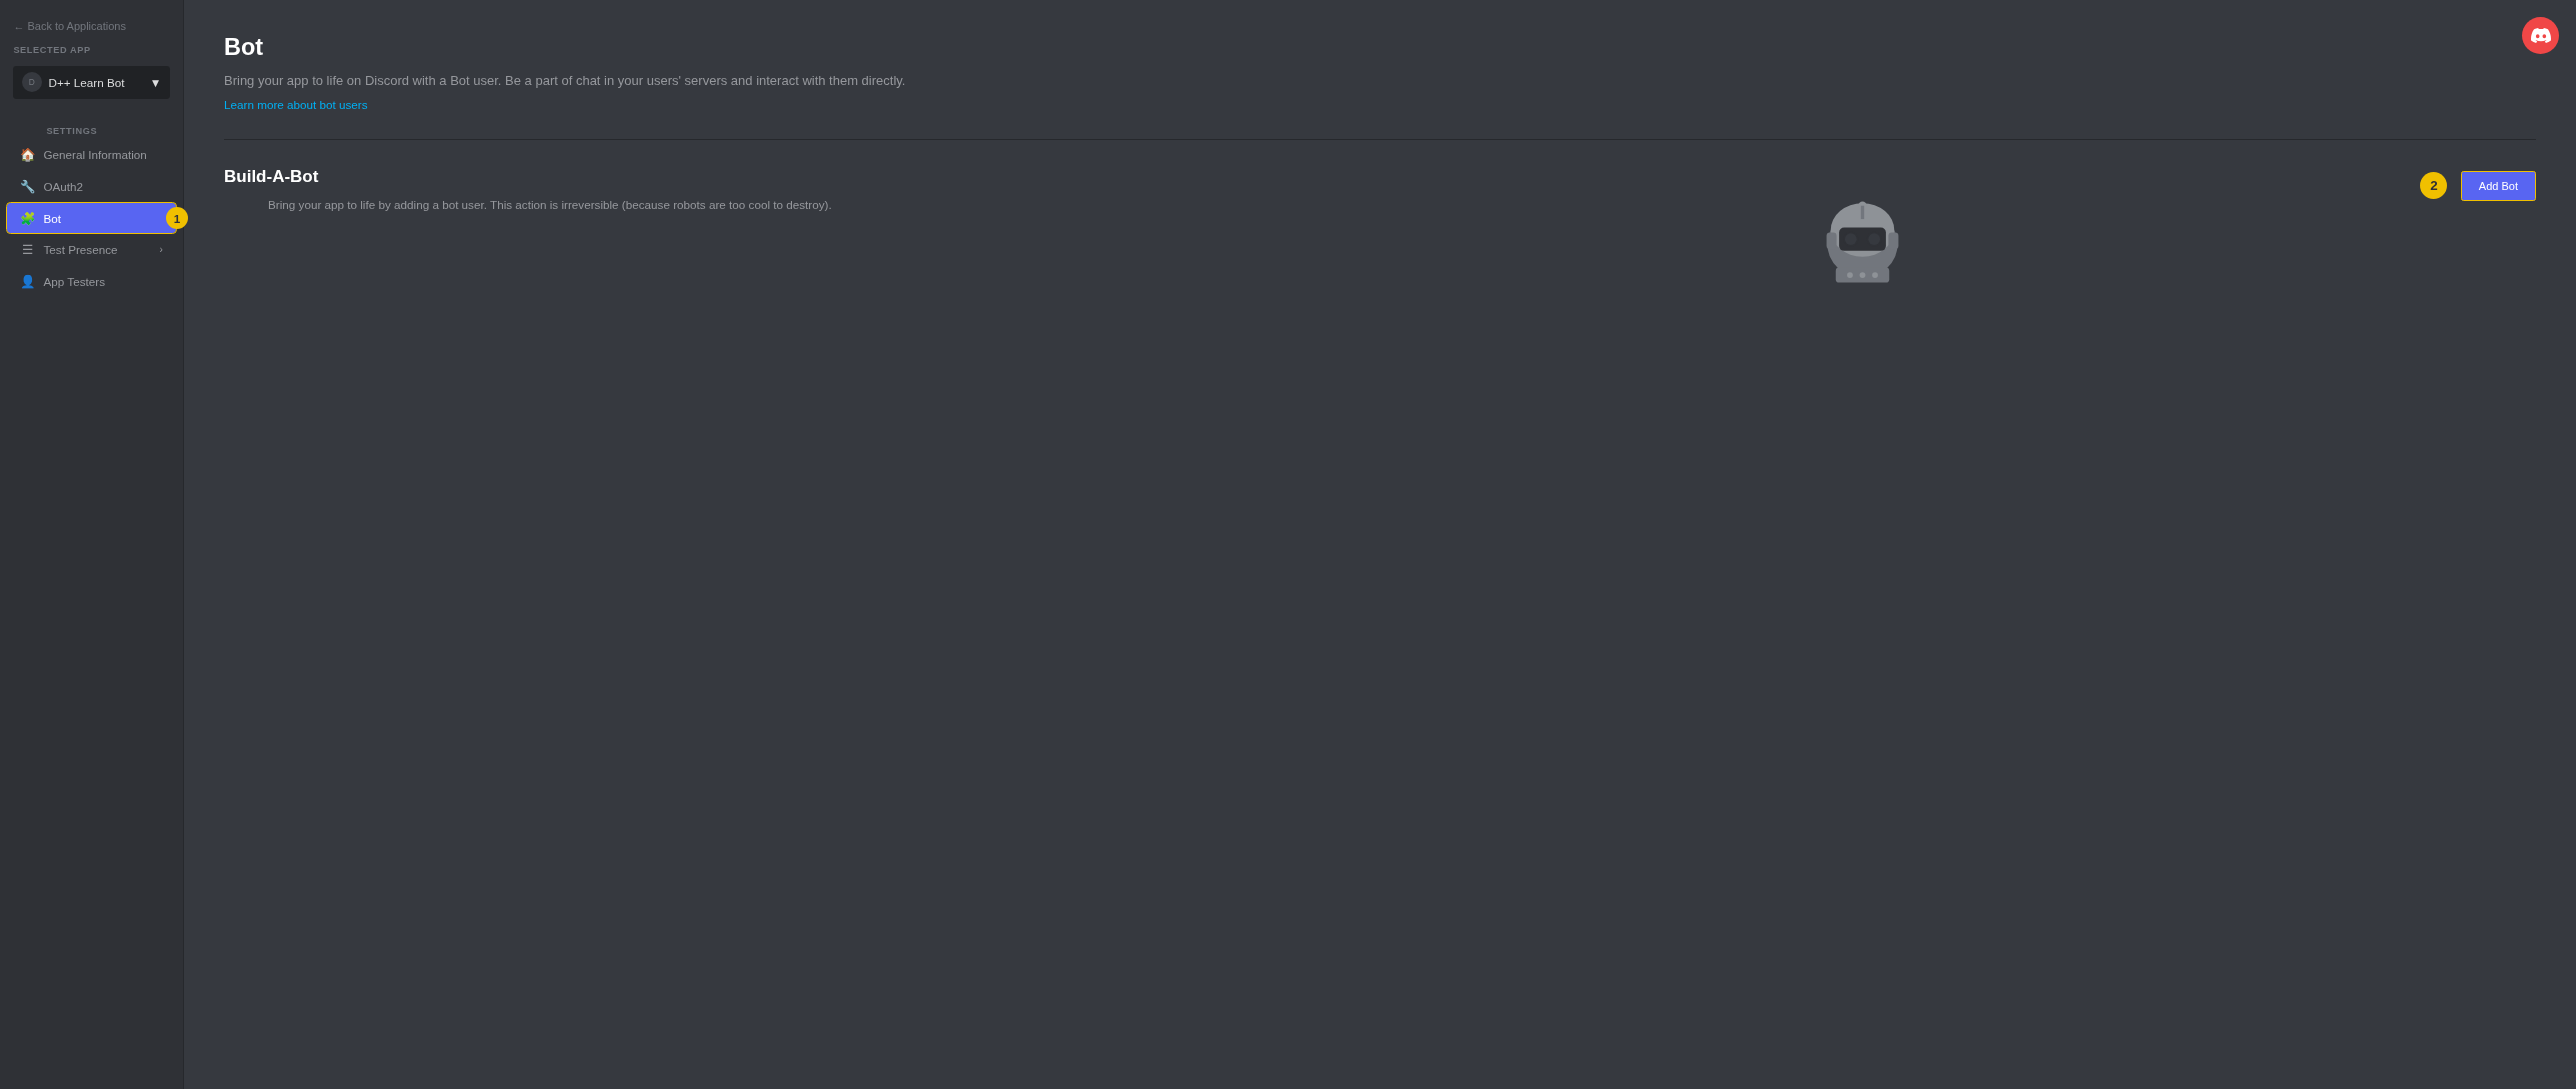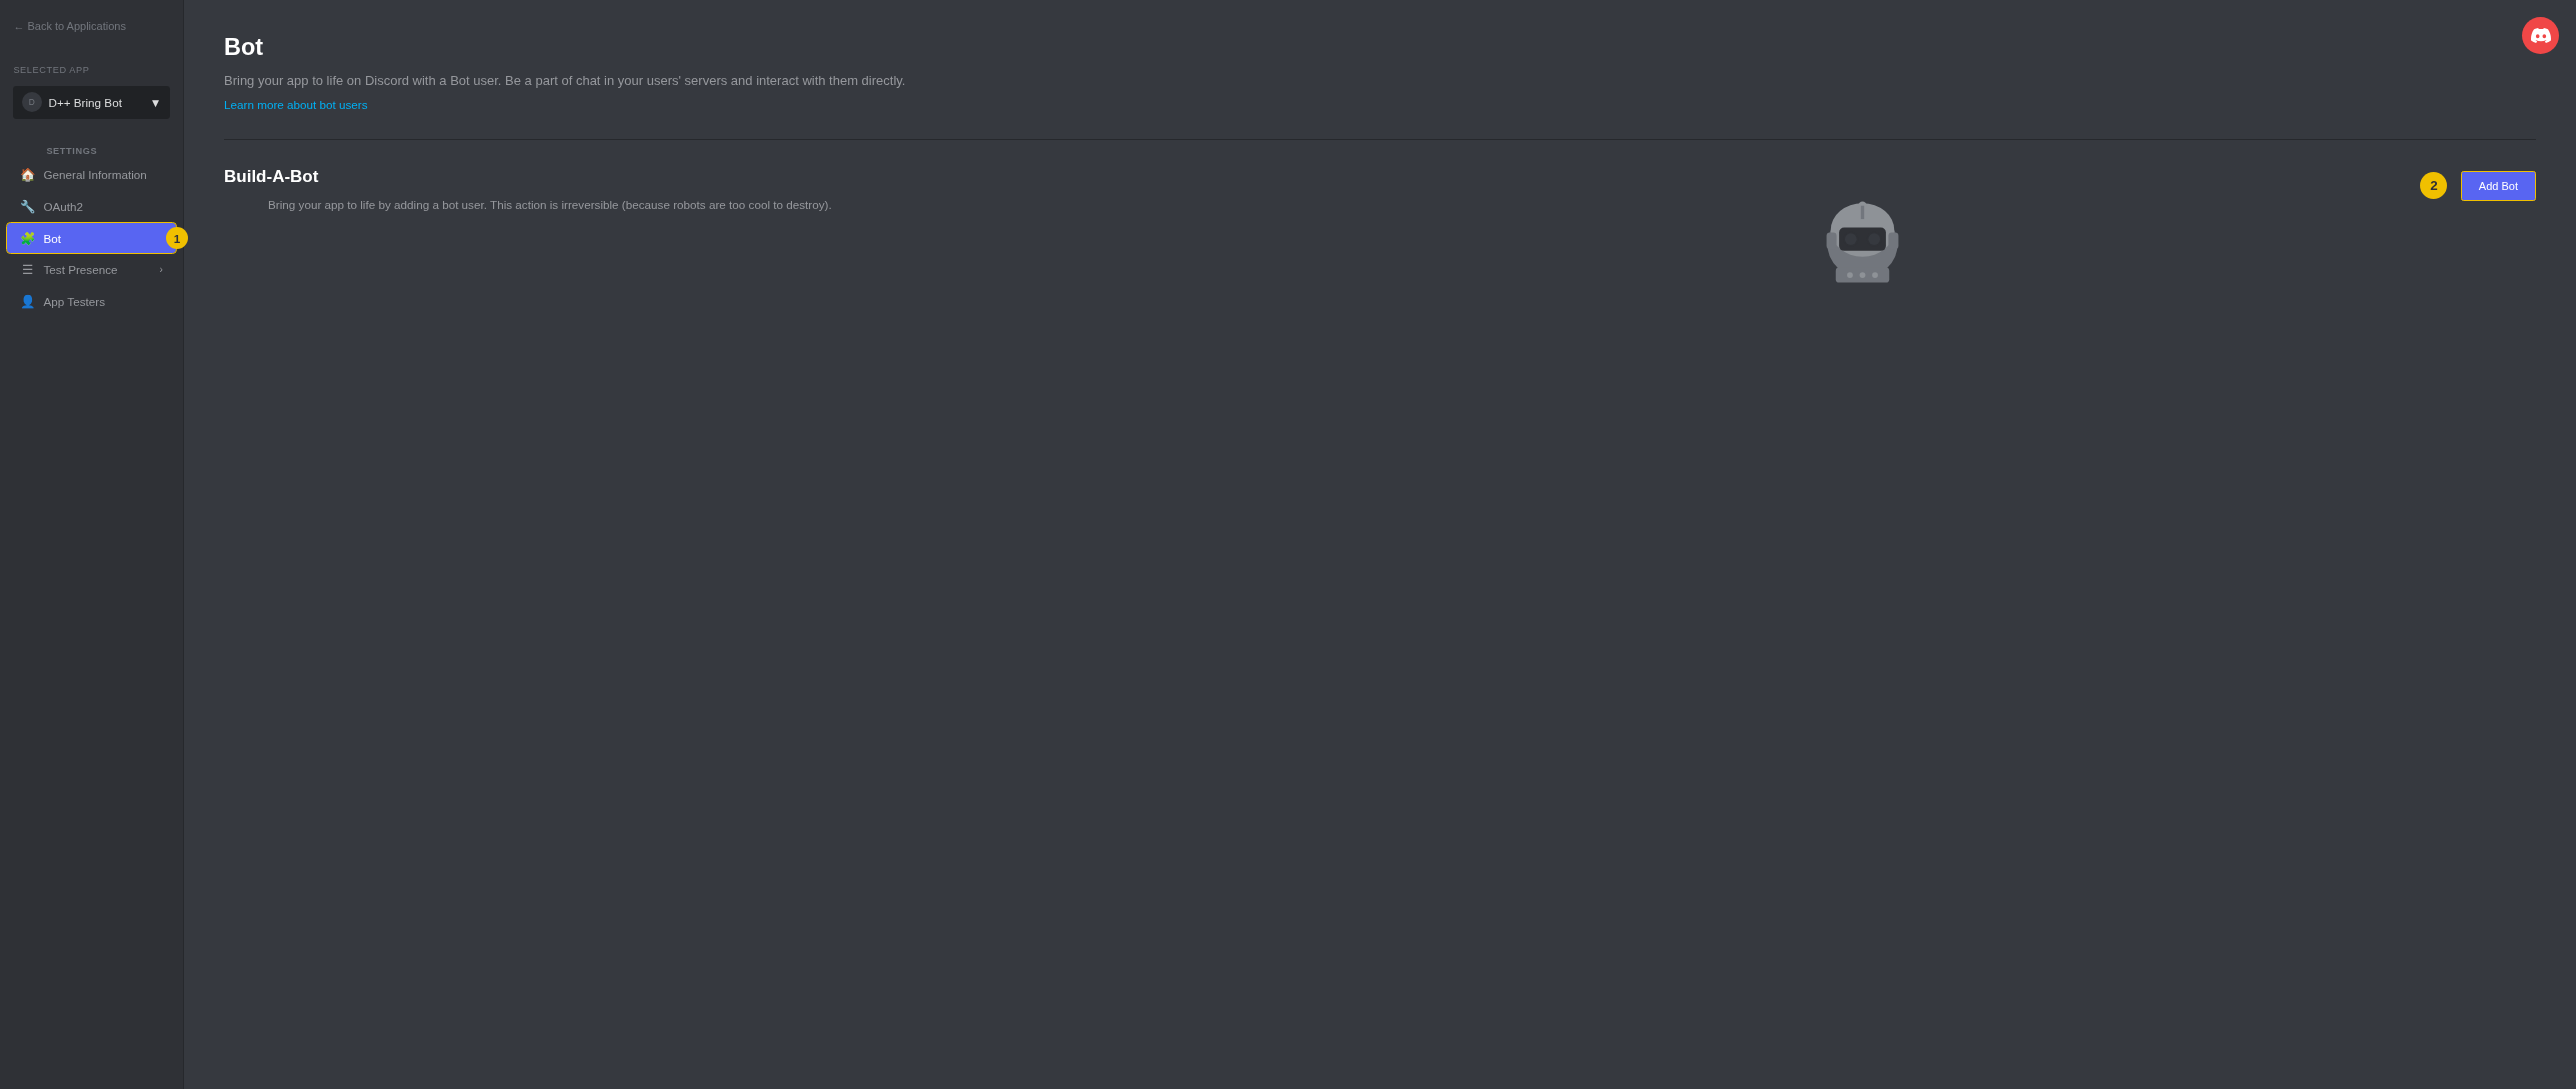--- a/index.html
+++ b/index.html
@@ -29,26 +29,25 @@
       gap: 6.7px;
       padding: 6.7px 13.4px;
       color: #72767d;
       font-size: 11px;
       cursor: pointer;
       text-decoration: none;
     }
 
     .section-label {
       font-size: 9.2px;
-      font-weight: 400;
+      font-weight: 700;
       color: #72767d;
       text-transform: uppercase;
       letter-spacing: 0.6px;
       padding: 6.7px 13.4px 3.4px 13.4px;
-      margin-top: 20px;
     }
 
     .app-selector {
       margin: 6.7px 13.4px 13.4px 13.4px;
       background: #202225;
       border: none;
       border-radius: 3.4px;
       padding: 6.7px 8.4px;
       color: #dcddde;
       font-size: 11.7px;
@@ -261,21 +260,21 @@
 <body>
 
 <div class="sidebar">
   <a class="back-to-apps">← Back to Applications</a>
 
   <div class="section-label">SELECTED APP</div>
 
   <div class="app-selector">
     <div class="app-selector-inner">
       <div class="app-avatar">D</div>
-      <span>D++ Bring Bot</span>
+      <span>D++ Learn Bot</span>
     </div>
     <span>▼</span>
   </div>
 
   <div class="settings-label">SETTINGS</div>
 
   <div class="nav-item">
     <span class="icon">🏠</span>
     <span>General Information</span>
   </div>

